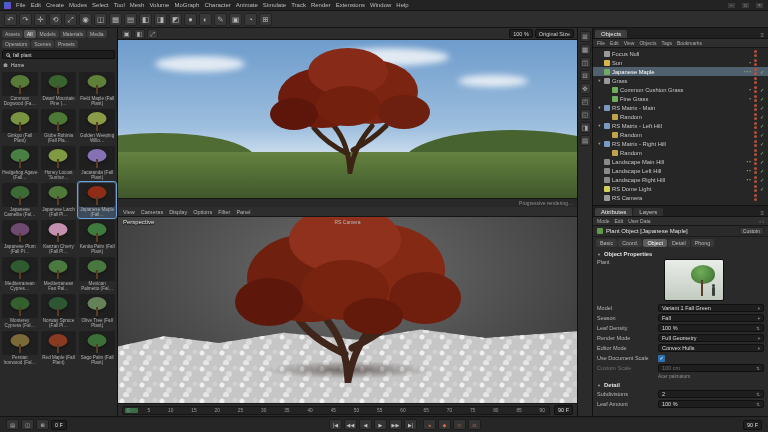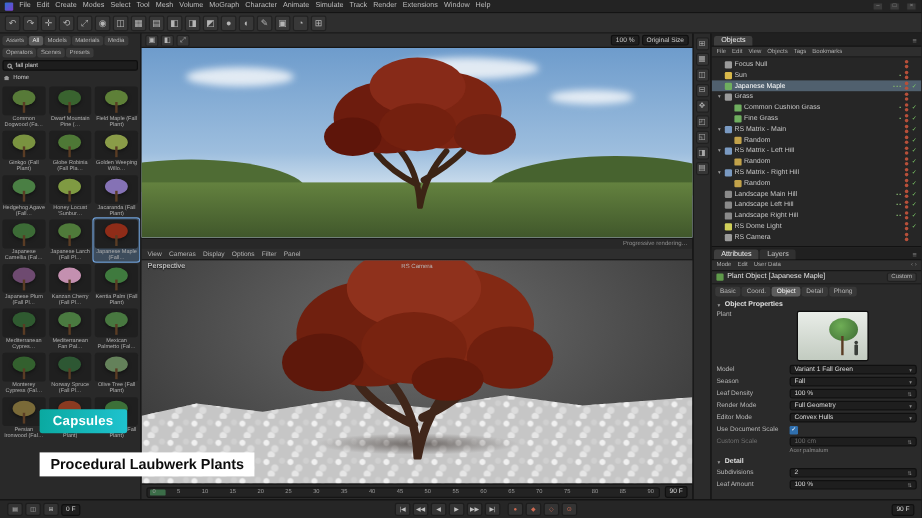--- a/index.html
+++ b/index.html
@@ -971,15 +971,13 @@
         <span class="tbtn rec">◆</span>
 
         <span class="tbtn rec">◇</span>
 
         <span class="tbtn rec">⊙</span>
 
     </div>
     <span class="framefield">90 F</span>
   </div>
 
-  <div class="badge">Capsules</div>
-  <div class="title">Procedural Laubwerk Plants</div>
 </div>
 
 </body></html>

